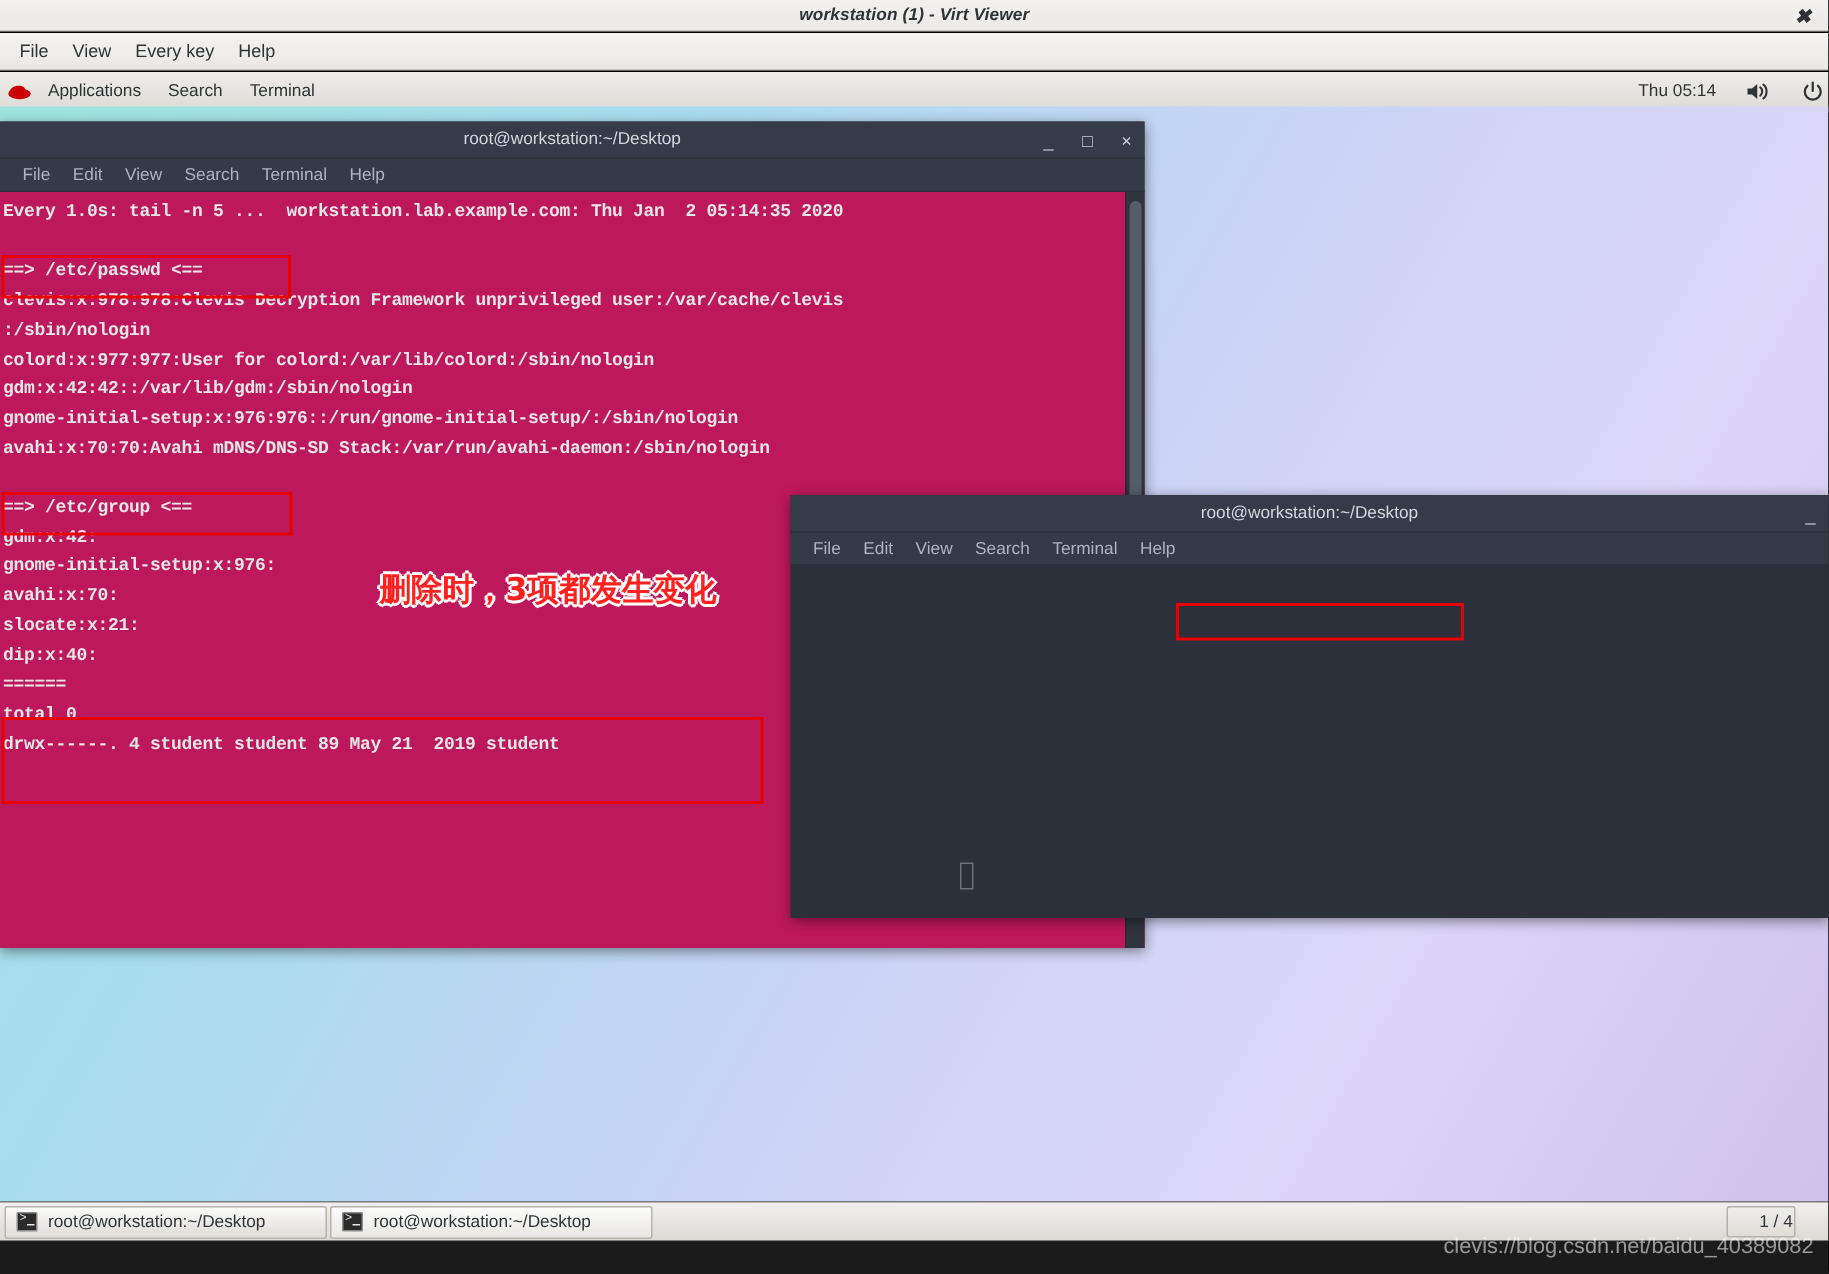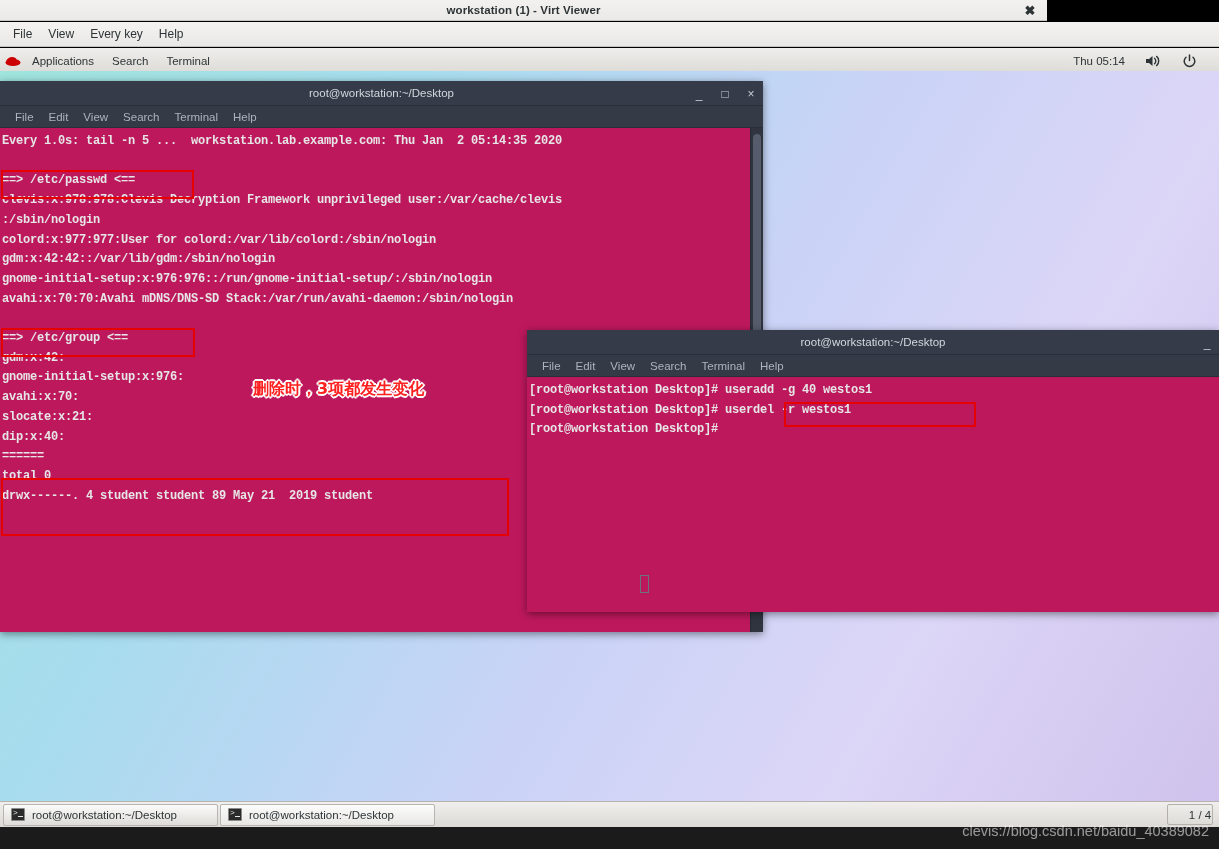--- a/index.html
+++ b/index.html
@@ -6,24 +6,24 @@
   html, body {
     width: 1219px; height: 849px;
     overflow: hidden;
     font-family: "Liberation Sans", sans-serif;
     background: #000;
   }
   #app { position: relative; width: 1219px; height: 849px; overflow: hidden; }
 
   
   .vv-titlebar {
-    position: absolute; left: 0; top: 0; width: 1047px; height: 21px;
+    position: absolute; left: 0; top: 0; width: 1219px; height: 21px;
     background: linear-gradient(#f2f1f0, #ebeae8);
     border-bottom: 1px solid #c7c5c1;
-    display: flex; align-items: center; justify-content: center;
+    display: flex; align-items: center; justify-content: center; font-style: italic;
   }
   .vv-title { font-size: 11.5px; color: #2e3436; font-weight: bold; letter-spacing: .1px; }
   .vv-close {
     position: absolute; right: 6px; top: 0; height: 21px; width: 22px;
     display: flex; align-items: center; justify-content: center;
     font-size: 13px; color: #2e3436; font-weight: bold; cursor: pointer; line-height: 1;
   }
   .vv-menubar {
     position: absolute; left: 0; top: 22px; width: 1219px; height: 25px;
     background: linear-gradient(#f4f3f2, #e9e8e6);
@@ -41,21 +41,21 @@
     border-bottom: 1px solid #b6b3ad;
     display: flex; align-items: center;
   }
   .gnome-left { display: flex; align-items: center; gap: 0; padding-left: 4px; }
   .gnome-left .gi {
     font-size: 11.5px; color: #2e3436; padding: 2px 9px; cursor: default;
   }
   .rh-logo { width: 18px; height: 16px; position: relative; margin-right: 1px; }
   .rh-logo svg { display: block; }
   .gnome-right {
-    margin-left: auto; display: flex; align-items: center; gap: 20px; padding-right: 22px;
+    margin-left: auto; display: flex; align-items: center; gap: 20px; padding-right: 3px;
   }
   .clock { font-size: 11.5px; color: #2e3436; }
   .pnl-ico { width: 16px; height: 16px; display: flex; align-items: center; justify-content: center; cursor: pointer; }
 
   
   .desktop {
     position: absolute; left: 0; top: 71px; width: 1219px; height: 730px;
     background:
       linear-gradient(120deg, #9fe4dd 0%, #a7dcee 26%, #c9d3f6 54%, #dcd6f7 76%, #cfc2ec 100%);
   }
@@ -86,21 +86,21 @@
     position: relative;
   }
   .term-ico::before {
     content: ">"; position: absolute; left: 1px; top: -1px;
     color: #e8e8e8; font-size: 8px; font-family: "Liberation Mono", monospace;
   }
   .term-ico::after {
     content: ""; position: absolute; left: 6px; top: 7px; width: 5px; height: 1px; background: #e8e8e8;
   }
   .workspace-box {
-    margin-left: auto; margin-right: 3px;
+    margin-left: auto; margin-right: 19px;
     width: 46px; height: 21px;
     background: linear-gradient(#ededea, #dedcd7);
     border: 1px solid #b4b1ac; border-radius: 2px;
     display: flex; align-items: center; justify-content: center;
     font-size: 11.5px; color: #2e3436; cursor: pointer; padding-left: 20px;
   }
 
   
   .term-win { position: absolute; background: #2b303b; box-shadow: 0 2px 8px rgba(0,0,0,.45); }
   .term-title {
@@ -148,21 +148,21 @@
   
   .hl { position: absolute; border: 2px solid #e60000; pointer-events: none; }
   #hl-passwd { left: 1px; top: 170px; width: 193px; height: 29px; }
   #hl-group  { left: 1px; top: 328px; width: 194px; height: 29px; }
   #hl-drwx   { left: 1px; top: 478px; width: 508px; height: 58px; }
   #hl-userdel{ left: 784px; top: 402px; width: 192px; height: 25px; }
 
   .cn-note {
     position: absolute; left: 253px; top: 379px;
     font-family: "DejaVu Sans", sans-serif;
-    font-size: 16px; font-weight: bold; color: #ff2020;
+    font-size: 21px; font-weight: bold; color: #ff2020;
     text-shadow: 1px 1px 0 #fff, -1px 1px 0 #fff, 1px -1px 0 #fff, -1px -1px 0 #fff,
                  0 2px 0 #fff, 2px 0 0 #fff, 0 -2px 0 #fff, -2px 0 0 #fff;
     white-space: nowrap; pointer-events: none;
   }
 
   .watermark {
     position: absolute; right: 10px; bottom: 10px;
     font-size: 14.5px; color: rgba(255,255,255,.55);
     font-family: "Liberation Sans", sans-serif; white-space: nowrap;
     pointer-events: none;
@@ -267,23 +267,20 @@
       </div>
     </div>
     <div class="term-menu">
       <div class="tm">File</div>
       <div class="tm">Edit</div>
       <div class="tm">View</div>
       <div class="tm">Search</div>
       <div class="tm">Terminal</div>
       <div class="tm">Help</div>
     </div>
-    <div class="term-body">[root@workstation Desktop]# useradd -g 40 westos1
-[root@workstation Desktop]# userdel -r westos1
-[root@workstation Desktop]#</div>
   </div>
   <div class="cursor-box"></div>
 
   <div class="hl" id="hl-passwd"></div>
   <div class="hl" id="hl-group"></div>
   <div class="hl" id="hl-drwx"></div>
   <div class="hl" id="hl-userdel"></div>
   <div class="cn-note">删除时，3项都发生变化</div>
 
   <div class="taskbar">

